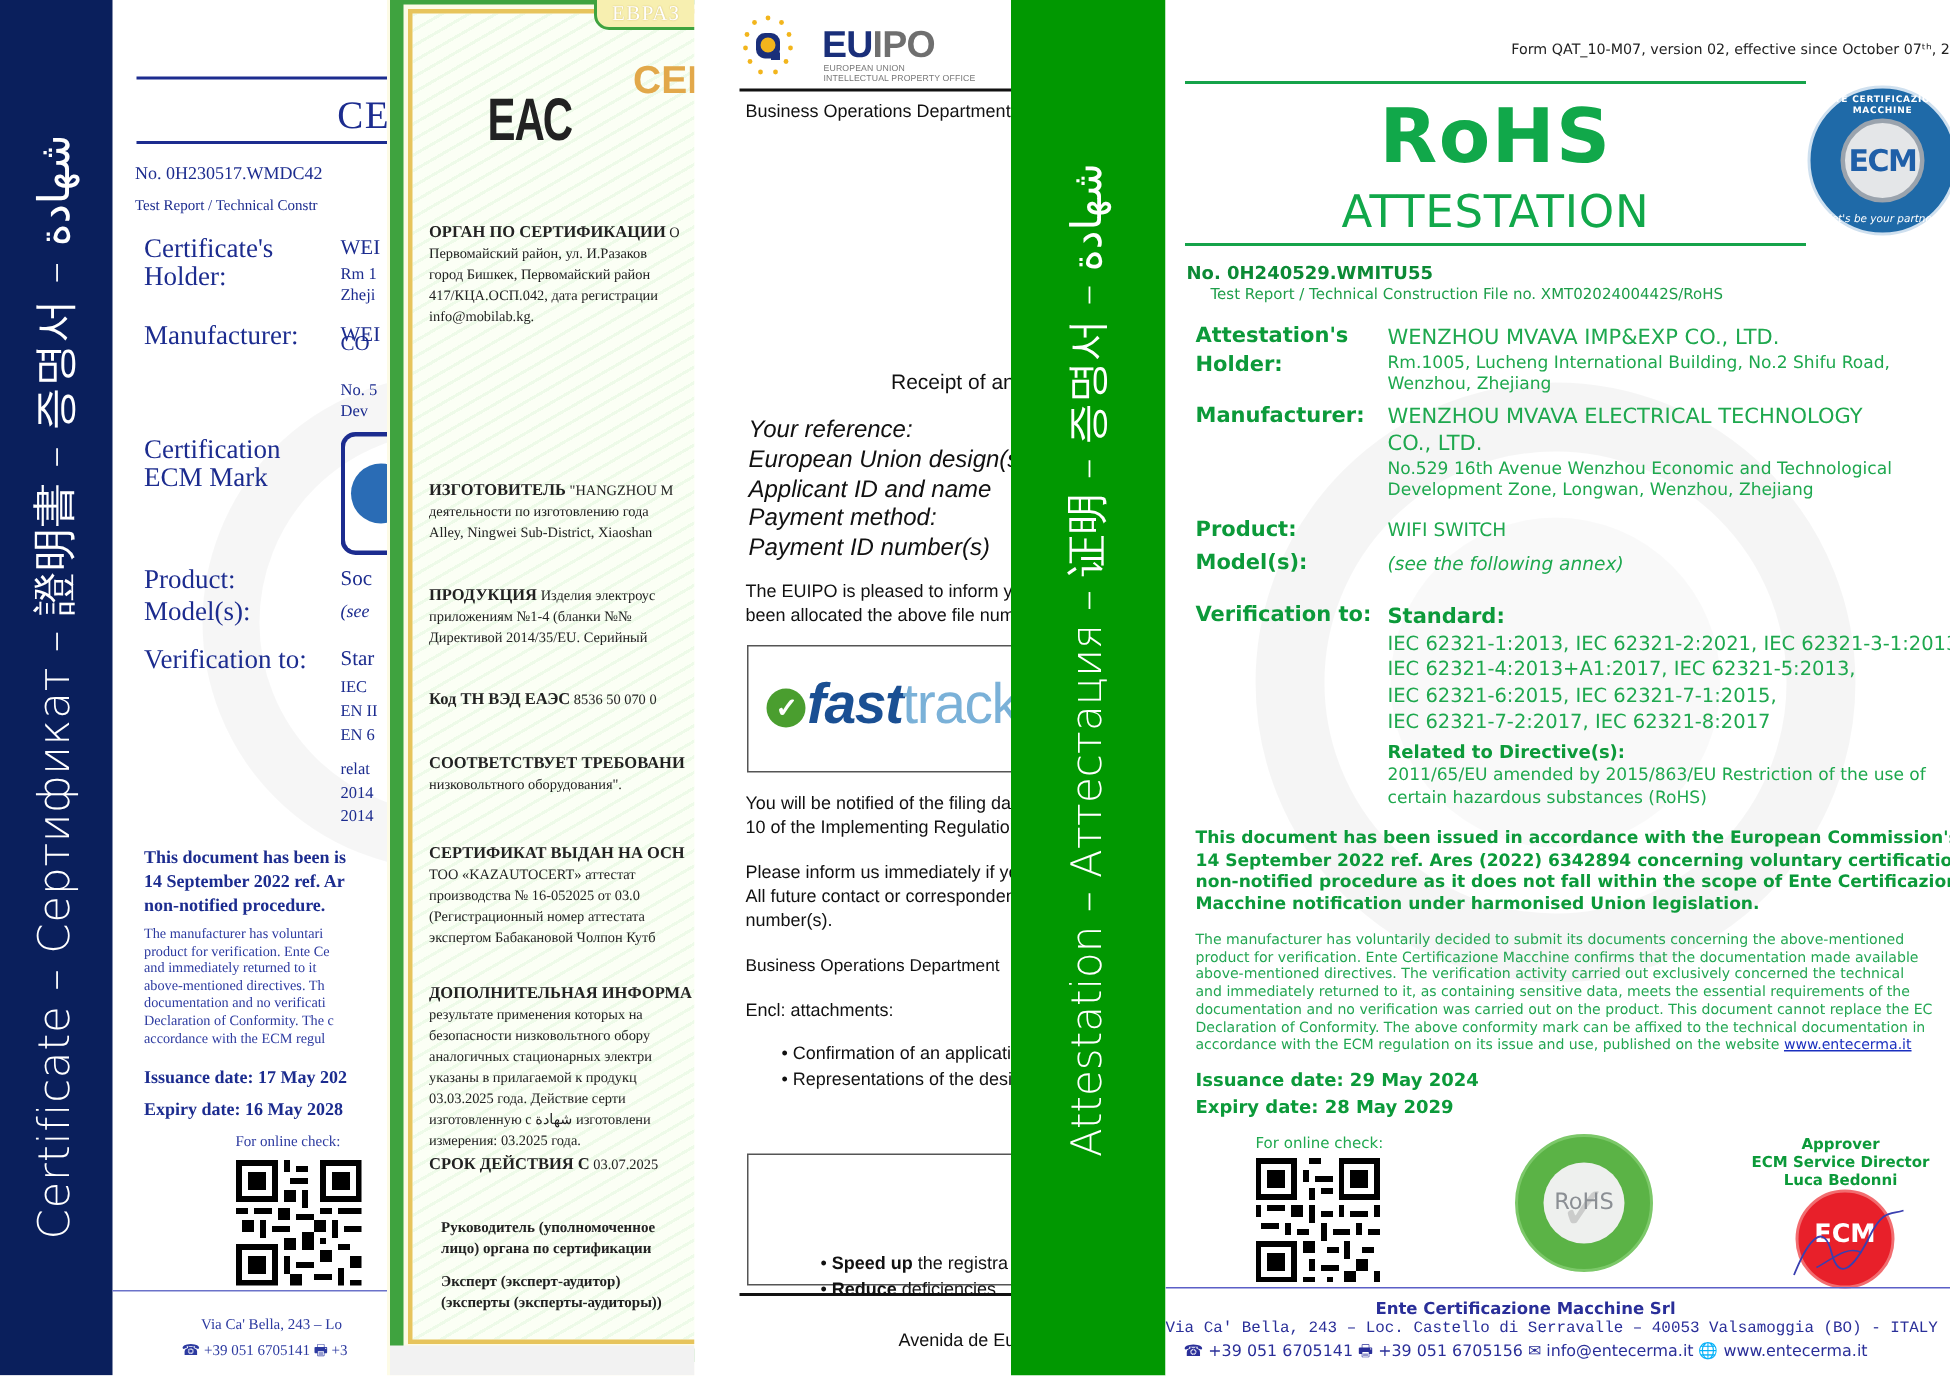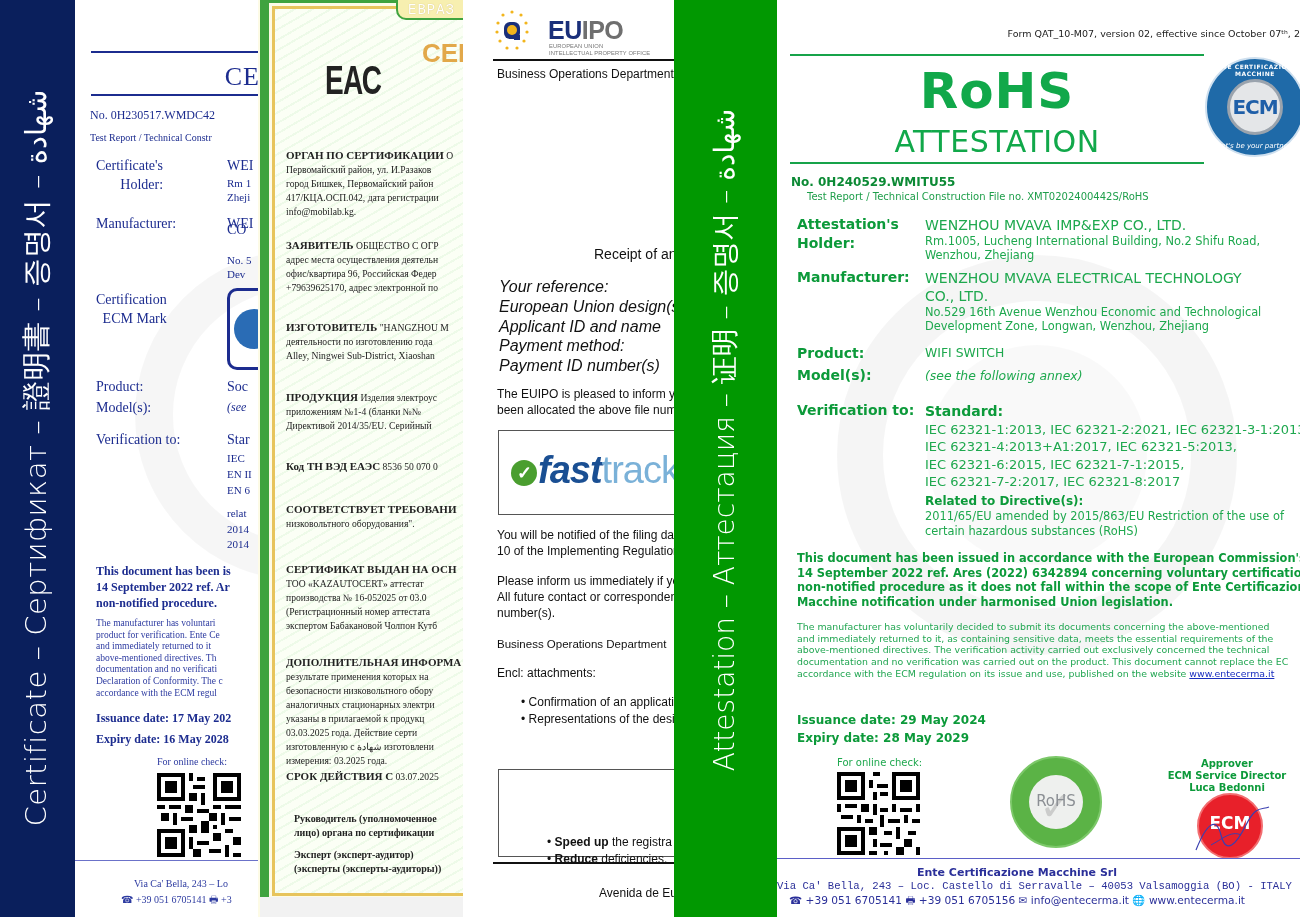--- a/index.html
+++ b/index.html
@@ -9,21 +9,21 @@
   
   #p1 { position: absolute; left: 0; top: 0; width: 260px; height: 917px; background: #fff; overflow: hidden; }
   #p1 .band { position: absolute; left: 0; top: 0; width: 75px; height: 917px; background: #0a1f5c; }
   #p1 .band .vtext { position: absolute; left: 37px; top: 458px; transform: translate(-50%,-50%) rotate(-90deg);
     white-space: nowrap; color: #fff; font-size: 29px; font-family: "DejaVu Sans", sans-serif; font-weight: 300; letter-spacing: 0.5px; }
   #p1 .doc { position: absolute; left: 75px; top: 0; width: 185px; height: 917px; color: #1c2c8f; font-family: Liberation Serif, serif; }
   #p1 .rule { position: absolute; left: 16px; width: 175px; height: 2px; background: #1c2c8f; }
   #p1 .title { position: absolute; right: 0; top: 62px; font-size: 26px; color: #1c2c8f; letter-spacing: 1px; }
   #p1 .no { position: absolute; left: 15px; top: 108px; font-size: 12px; }
   #p1 .tr { position: absolute; left: 15px; top: 132px; font-size: 10px; white-space: nowrap; }
-  #p1 .lbl { position: absolute; left: 21px; font-size: 14px; line-height: 19px; text-align: right; }
+  #p1 .lbl { position: absolute; left: 21px; font-size: 18px; line-height: 19px; }
   #p1 .val { position: absolute; left: 152px; font-size: 14px; line-height: 16px; white-space: nowrap; }
   #p1 .val.sm { font-size: 11px; line-height: 14px; }
   #p1 .val.it { font-style: italic; font-size: 12px; }
   #p1 .mark { position: absolute; left: 152px; top: 288px; width: 40px; height: 82px; border: 3px solid #1c2c8f; border-radius: 10px 0 0 10px; border-right: none; }
   #p1 .mark .ring { position: absolute; left: 4px; top: 18px; width: 40px; height: 40px; border-radius: 50%; background: #2a6cb5; }
   #p1 .bold { position: absolute; left: 21px; top: 563px; font-size: 12px; font-weight: bold; line-height: 16px; white-space: nowrap; }
   #p1 .small { position: absolute; left: 21px; top: 618px; font-size: 9.5px; line-height: 11.6px; white-space: nowrap; color: #2c3aa0; }
   #p1 .date { position: absolute; left: 21px; font-size: 12px; font-weight: bold; white-space: nowrap; }
   #p1 .online { position: absolute; left: 82px; top: 756px; font-size: 10px; color: #2c3aa0; }
   #p1 .qr { position: absolute; left: 82px; top: 773px; width: 84px; height: 84px; }
@@ -31,21 +31,21 @@
   #p1 .addr { position: absolute; left: 59px; top: 878px; font-size: 10px; white-space: nowrap; color: #2c3aa0; }
   #p1 .phone { position: absolute; left: 46px; top: 892px; font-size: 10px; white-space: nowrap; color: #2c3aa0; }
   #p1 .watermark { position: absolute; left: 60px; top: 250px; width: 330px; height: 330px; border-radius: 50%; border: 38px solid rgba(0,0,0,0.035); }
 
   
   #p2 { position: absolute; left: 258px; top: 0; width: 205px; height: 917px; background: #fdfbe6; overflow: hidden; }
   #p2 .frame-o { position: absolute; left: 2px; top: -6px; width: 220px; height: 914px; border: 9px solid #3fa33f; border-right: none; }
   #p2 .frame-i { position: absolute; left: 14px; top: 6px; width: 210px; height: 890px; border: 3px solid #e7c45c; border-right: none; border-bottom-width: 3px;
     background: repeating-linear-gradient(150deg, rgba(120,210,120,0.10) 0 2px, rgba(255,255,255,0) 2px 9px), #fbfff5; }
   #p2 .tab { position: absolute; left: 138px; top: -10px; width: 80px; height: 30px; background: #f7efb0; border: 2px solid #3fa33f; border-radius: 0 0 0 10px; }
-  #p2 .tab span { position: absolute; left: 10px; top: 10px; font-size: 14px; color: #fff; letter-spacing: 1px; text-shadow: 0 0 1px #c9b060; font-family: Liberation Mono, monospace; }
+  #p2 .tab span { position: absolute; left: 10px; top: 10px; font-size: 14px; color: #fff; letter-spacing: 1px; text-shadow: 0 0 1px #c9b060; font-family: Liberation Serif, serif; }
   #p2 .serh { position: absolute; left: 164px; top: 38px; font-size: 26px; font-weight: bold; color: #e2a84a; font-family: "Liberation Sans", sans-serif; }
   #p2 .eac { position: absolute; left: 67px; top: 58px; font-size: 40px; font-weight: bold; color: #222; font-family: "Liberation Sans", sans-serif; letter-spacing: -1px; transform: scaleX(0.7); transform-origin: left; }
   #p2 .sec { position: absolute; left: 28px; width: 195px; font-family: "Liberation Serif", serif; font-size: 9.6px; line-height: 14px; color: #222; white-space: nowrap; }
   #p2 .sec .h { font-size: 11px; font-weight: bold; }
   #p2 .sig { position: absolute; left: 36px; font-family: "Liberation Serif", serif; font-size: 10px; line-height: 14px; color: #222; font-weight: bold; white-space: nowrap; }
   #p2 .bottomband { position: absolute; left: 2px; top: 897px; width: 220px; height: 20px; background: #f2f2f2; }
 
   
   #p3 { position: absolute; left: 463px; top: 0; width: 212px; height: 917px; background: #fff; overflow: hidden; font-family: "Liberation Sans", sans-serif; color: #111; }
   #p3 .logo { position: absolute; left: 29px; top: 8px; width: 40px; height: 46px; }
@@ -199,26 +199,20 @@
   <div class="serh">СЕР</div>
   <div class="eac">ЕАС</div>
 
   <div class="sec" style="top:148px">
     <div><span class="h">ОРГАН ПО СЕРТИФИКАЦИИ</span><span> О</span></div>
     <div>Первомайский район, ул. И.Разаков</div>
     <div>город Бишкек, Первомайский район</div>
     <div>417/КЦА.ОСП.042, дата регистрации</div>
     <div>info@mobilab.kg.</div>
   </div>
-  <div class="sec" style="top:238px">
-    <div><span class="h">ЗАЯВИТЕЛЬ</span><span> ОБЩЕСТВО С ОГР</span></div>
-    <div>адрес места осуществления деятельн</div>
-    <div>офис/квартира 96, Российская Федер</div>
-    <div>+79639625170, адрес электронной по</div>
-  </div>
   <div class="sec" style="top:320px">
     <div><span class="h">ИЗГОТОВИТЕЛЬ</span><span> "HANGZHOU M</span></div>
     <div>деятельности по изготовлению года</div>
     <div>Alley, Ningwei Sub-District, Xiaoshan</div>
   </div>
   <div class="sec" style="top:390px">
     <div><span class="h">ПРОДУКЦИЯ</span><span> Изделия электроус</span></div>
     <div>приложениям №1-4 (бланки №№</div>
     <div>Директивой 2014/35/EU. Серийный</div>
   </div>
@@ -373,23 +367,25 @@
   <div class="val sm" style="top:525px">certain hazardous substances (RoHS)</div>
 
   <div class="note">
     <div>This document has been issued in accordance with the European Commission's note of</div>
     <div>14 September 2022 ref. Ares (2022) 6342894 concerning voluntary certifications with a</div>
     <div>non-notified procedure as it does not fall within the scope of Ente Certificazione</div>
     <div>Macchine notification under harmonised Union legislation.</div>
   </div>
   <div class="small">
     <div>The manufacturer has voluntarily decided to submit its documents concerning the above-mentioned</div>
+    <div>product for verification. Ente Certificazione Macchine confirms that the documentation made available</div>
+    <div>above-mentioned directives. The verification activity carried out exclusively concerned the technical</div>
     <div>and immediately returned to it, as containing sensitive data, meets the essential requirements of the</div>
-    <div>above-mentioned directives. The verification activity carried out exclusively concerned the technical</div>
     <div>documentation and no verification was carried out on the product. This document cannot replace the EC</div>
+    <div>Declaration of Conformity. The above conformity mark can be affixed to the technical documentation in</div>
     <div><span>accordance with the ECM regulation on its issue and use, published on the website </span><a>www.entecerma.it</a></div>
   </div>
   <div class="date" style="top:713px">Issuance date: 29 May 2024</div>
   <div class="date" style="top:731px">Expiry date: 28 May 2029</div>
 
   <div class="online">For online check:</div>
   <svg class="qr" viewBox="0 0 21 21" shape-rendering="crispEdges">
     <rect width="21" height="21" fill="#fff"></rect>
     <path fill="#000" d="M0 0h7v7H0zM14 0h7v7h-7zM0 14h7v7H0z"></path>
     <path fill="#fff" d="M1 1h5v5H1zM15 1h5v5h-5zM1 15h5v5H1z"></path>

